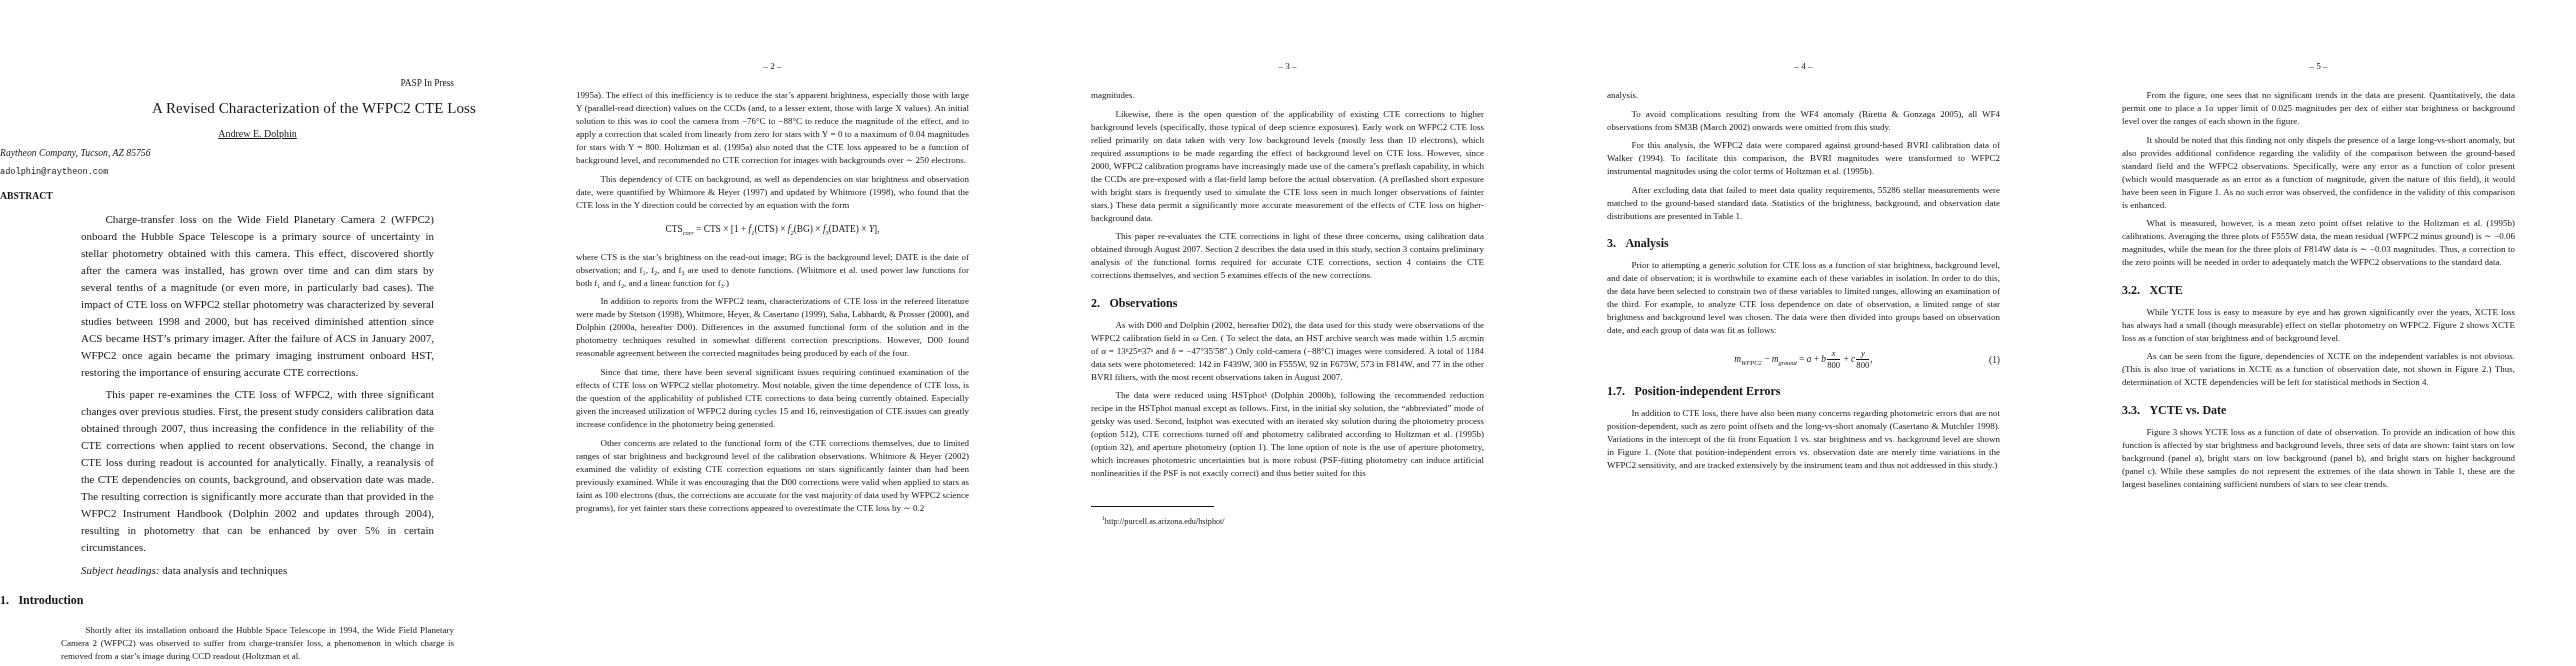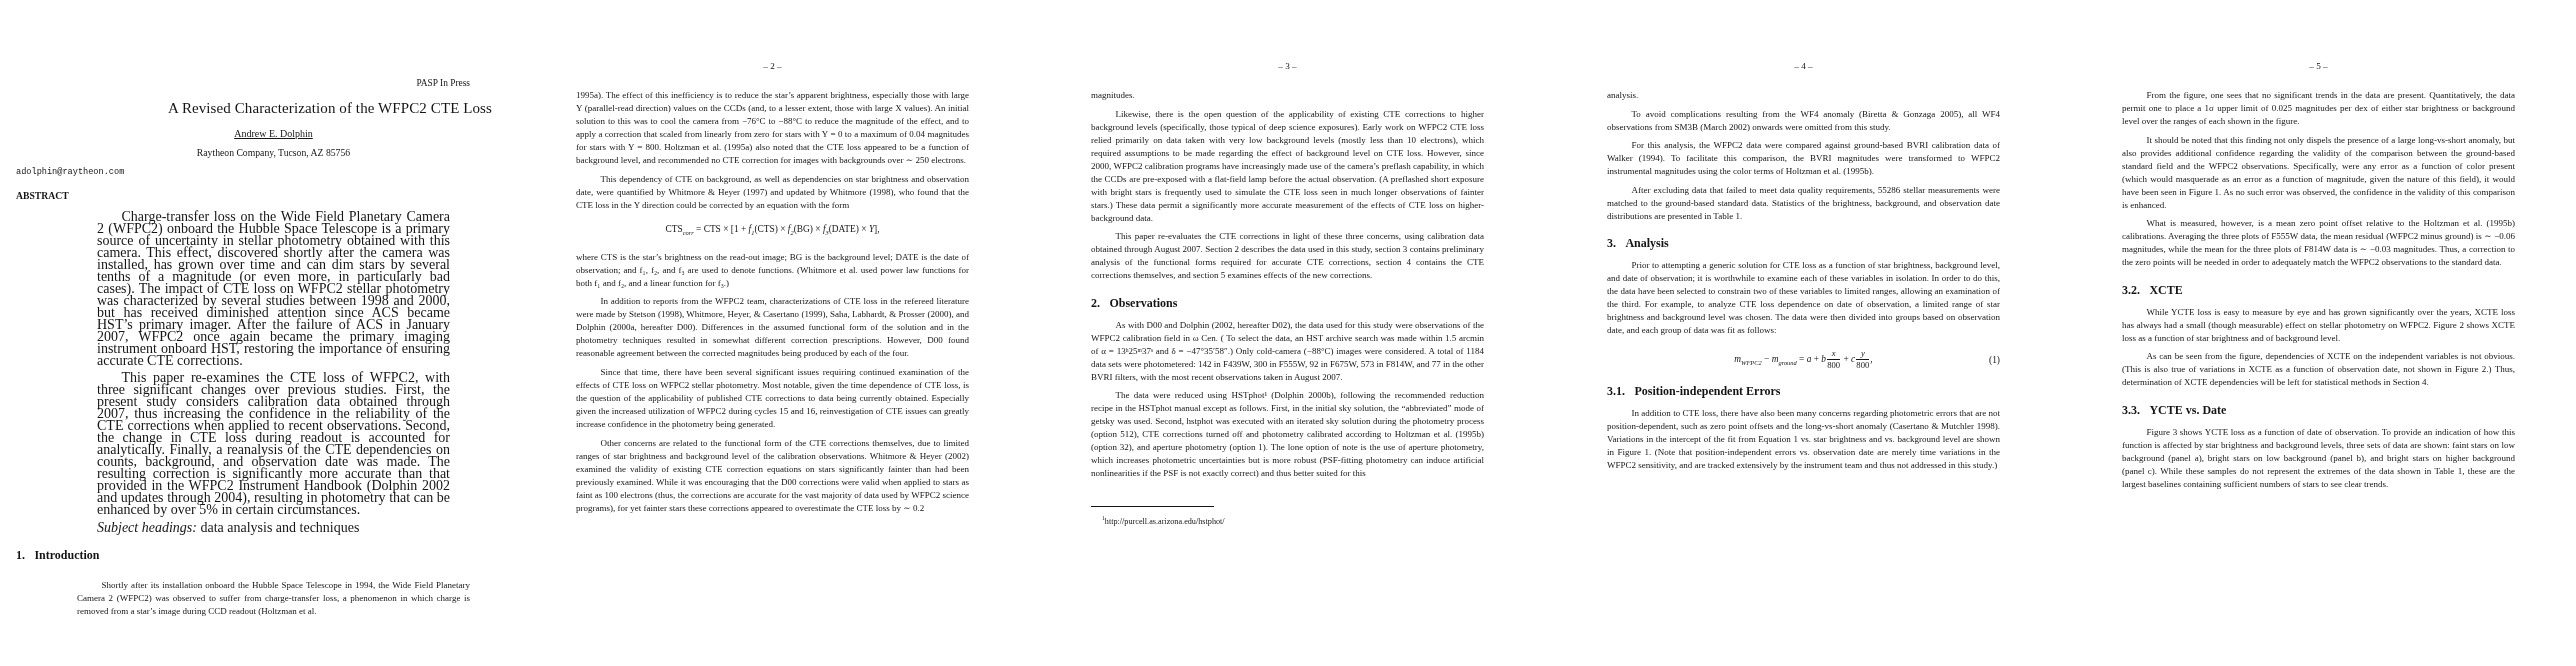--- a/index.html
+++ b/index.html
@@ -1,32 +1,32 @@
 <!DOCTYPE html>
 <html style="font-size:9px"><head>
 <meta charset="utf-8">
 <style>
   html,body{margin:0;padding:0;background:#ffffff;}
   body{width:2576px;height:667px;font-family:"Liberation Serif","DejaVu Serif",serif;color:#151515;}
   .canvas{position:relative;width:2576px;height:667px;background:#ffffff;overflow:hidden;}
   .watermark{position:absolute;top:340px;left:32px;transform:translate(-50%,-50%) rotate(-90deg);
     white-space:nowrap;font-size:19.5px;color:#8a8a8a;letter-spacing:0.6px;}
   .page{position:absolute;top:0;width:515px;height:667px;overflow:hidden;background:#ffffff;}
-  .pg1{left:16px;} .pg2{left:515px;} .pg3{left:1030px;} .pg4{left:1546px;} .pg5{left:2061px;}
+  .pg1{left:0;} .pg2{left:515px;} .pg3{left:1030px;} .pg4{left:1546px;} .pg5{left:2061px;}
   .page-header{margin-top:61px;text-align:center;font-size:9.2px;}
   .page-body{margin:18px 61px 0 61px;font-size:9px;line-height:13px;text-align:justify;}
   p.jp{margin:0 0 5.6px 0;text-indent:24.5px;}
   p.noindent{text-indent:0;}
   .pasp{margin:78px 61px 0 0;text-align:right;font-size:9.4px;}
   .title{margin:12.2px 39px 0 39px;text-align:right;font-size:15px;font-weight:normal;letter-spacing:0.1px;}
   .author{margin:11px 0 0 0;text-align:center;font-size:10px;text-decoration:underline;}
-  .affil{margin:7.8px 0 0 0;text-align:center;font-size:9.7px;}
+  .affil{margin:7.8px 0 0 0;text-align:left;font-size:9.7px;font-style:italic;}
   .email{margin:9px 0 0 0;text-align:left;font-size:8.6px;font-family:Liberation Mono, monospace;}
   .abs-head{margin:13.3px 0 0 0;text-align:left;font-size:9.7px;font-weight:bold;}
-  .abstract{margin:9.4px 81px 0 81px;font-size:14px;line-height:12px;text-align:justify;}
+  .abstract{margin:9.4px 81px 0 81px;font-size:11px;line-height:17px;text-align:justify;}
   .subject{margin-top:8.3px;}
   .sec-head{margin:14.5px 0 9px 0;text-align:left;font-weight:bold;font-size:12px;text-indent:0;}
   .secnum{margin-right:9.4px;}
   .equation{margin:11.7px 0 11.7px 0;text-align:center;text-indent:0;position:relative;font-size:9.4px;}
   .equation sub{font-size:6.4px;font-style:italic;}
   .eqnum{position:absolute;right:0;top:50%;transform:translateY(-50%);font-style:normal;}
   .frac{display:inline-block;vertical-align:middle;text-align:center;line-height:1.1;font-size:8.6px;margin:0 1.1px;}
   .frac .num{display:block;border-bottom:0.7px solid #151515;padding:0 1.7px 0.6px 1.7px;}
   .frac .den{display:block;padding-top:0.6px;}
   .footnote-area{margin-top:25.6px;text-indent:0;}
@@ -91,21 +91,21 @@
   <div class="page pg4">
     <div class="page-header">– 4 –</div>
     <div class="page-body">
       <p class="jp noindent">analysis.</p>
       <p class="jp">To avoid complications resulting from the WF4 anomaly (Biretta &amp; Gonzaga 2005), all WF4 observations from SM3B (March 2002) onwards were omitted from this study.</p>
       <p class="jp">For this analysis, the WFPC2 data were compared against ground-based BVRI calibration data of Walker (1994). To facilitate this comparison, the BVRI magnitudes were transformed to WFPC2 instrumental magnitudes using the color terms of Holtzman et al. (1995b).</p>
       <p class="jp">After excluding data that failed to meet data quality requirements, 55286 stellar measurements were matched to the ground-based standard data. Statistics of the brightness, background, and observation date distributions are presented in Table 1.</p>
       <div class="sec-head"><span class="secnum">3.</span><span>Analysis</span></div>
       <p class="jp">Prior to attempting a generic solution for CTE loss as a function of star brightness, background level, and date of observation; it is worthwhile to examine each of these variables in isolation. In order to do this, the data have been selected to constrain two of these variables to limited ranges, allowing an examination of the third. For example, to analyze CTE loss dependence on date of observation, a limited range of star brightness and background level was chosen. The data were then divided into groups based on observation date, and each group of data was fit as follows:</p>
       <div class="equation"><i>m</i><sub>WFPC2</sub><span> − </span><i>m</i><sub>ground</sub><span> = </span><i>a</i><span> + </span><i>b</i><span class="frac"><span class="num"><i>x</i></span><span class="den">800</span></span><span> + </span><i>c</i><span class="frac"><span class="num"><i>y</i></span><span class="den">800</span></span><span>,</span><span class="eqnum">(1)</span></div>
-      <div class="sec-head"><span class="secnum">3.1.</span><span>Position-independent Errors</span></div>
+      <div class="sec-head"><span class="secnum">1.7.</span><span>Position-independent Errors</span></div>
       <p class="jp">In addition to CTE loss, there have also been many concerns regarding photometric errors that are not position-dependent, such as zero point offsets and the long-vs-short anomaly (Casertano &amp; Mutchler 1998). Variations in the intercept of the fit from Equation 1 vs. star brightness and vs. background level are shown in Figure 1. (Note that position-independent errors vs. observation date are merely time variations in the WFPC2 sensitivity, and are tracked extensively by the instrument team and thus not addressed in this study.)</p>
     </div>
   </div>
 
   <div class="page pg5">
     <div class="page-header">– 5 –</div>
     <div class="page-body">
       <p class="jp">From the figure, one sees that no significant trends in the data are present. Quantitatively, the data permit one to place a 1σ upper limit of 0.025 magnitudes per dex of either star brightness or background level over the ranges of each shown in the figure.</p>
       <p class="jp">It should be noted that this finding not only dispels the presence of a large long-vs-short anomaly, but also provides additional confidence regarding the validity of the comparison between the ground-based standard field and the WFPC2 observations. Specifically, were any error as a function of color present (which would masquerade as an error as a function of magnitude, given the nature of this field), it would have been seen in Figure 1. As no such error was observed, the confidence in the validity of this comparison is enhanced.</p>
       <p class="jp">What is measured, however, is a mean zero point offset relative to the Holtzman et al. (1995b) calibrations. Averaging the three plots of F555W data, the mean residual (WFPC2 minus ground) is ∼ −0.06 magnitudes, while the mean for the three plots of F814W data is ∼ −0.03 magnitudes. Thus, a correction to the zero points will be needed in order to adequately match the WFPC2 observations to the standard data.</p>

